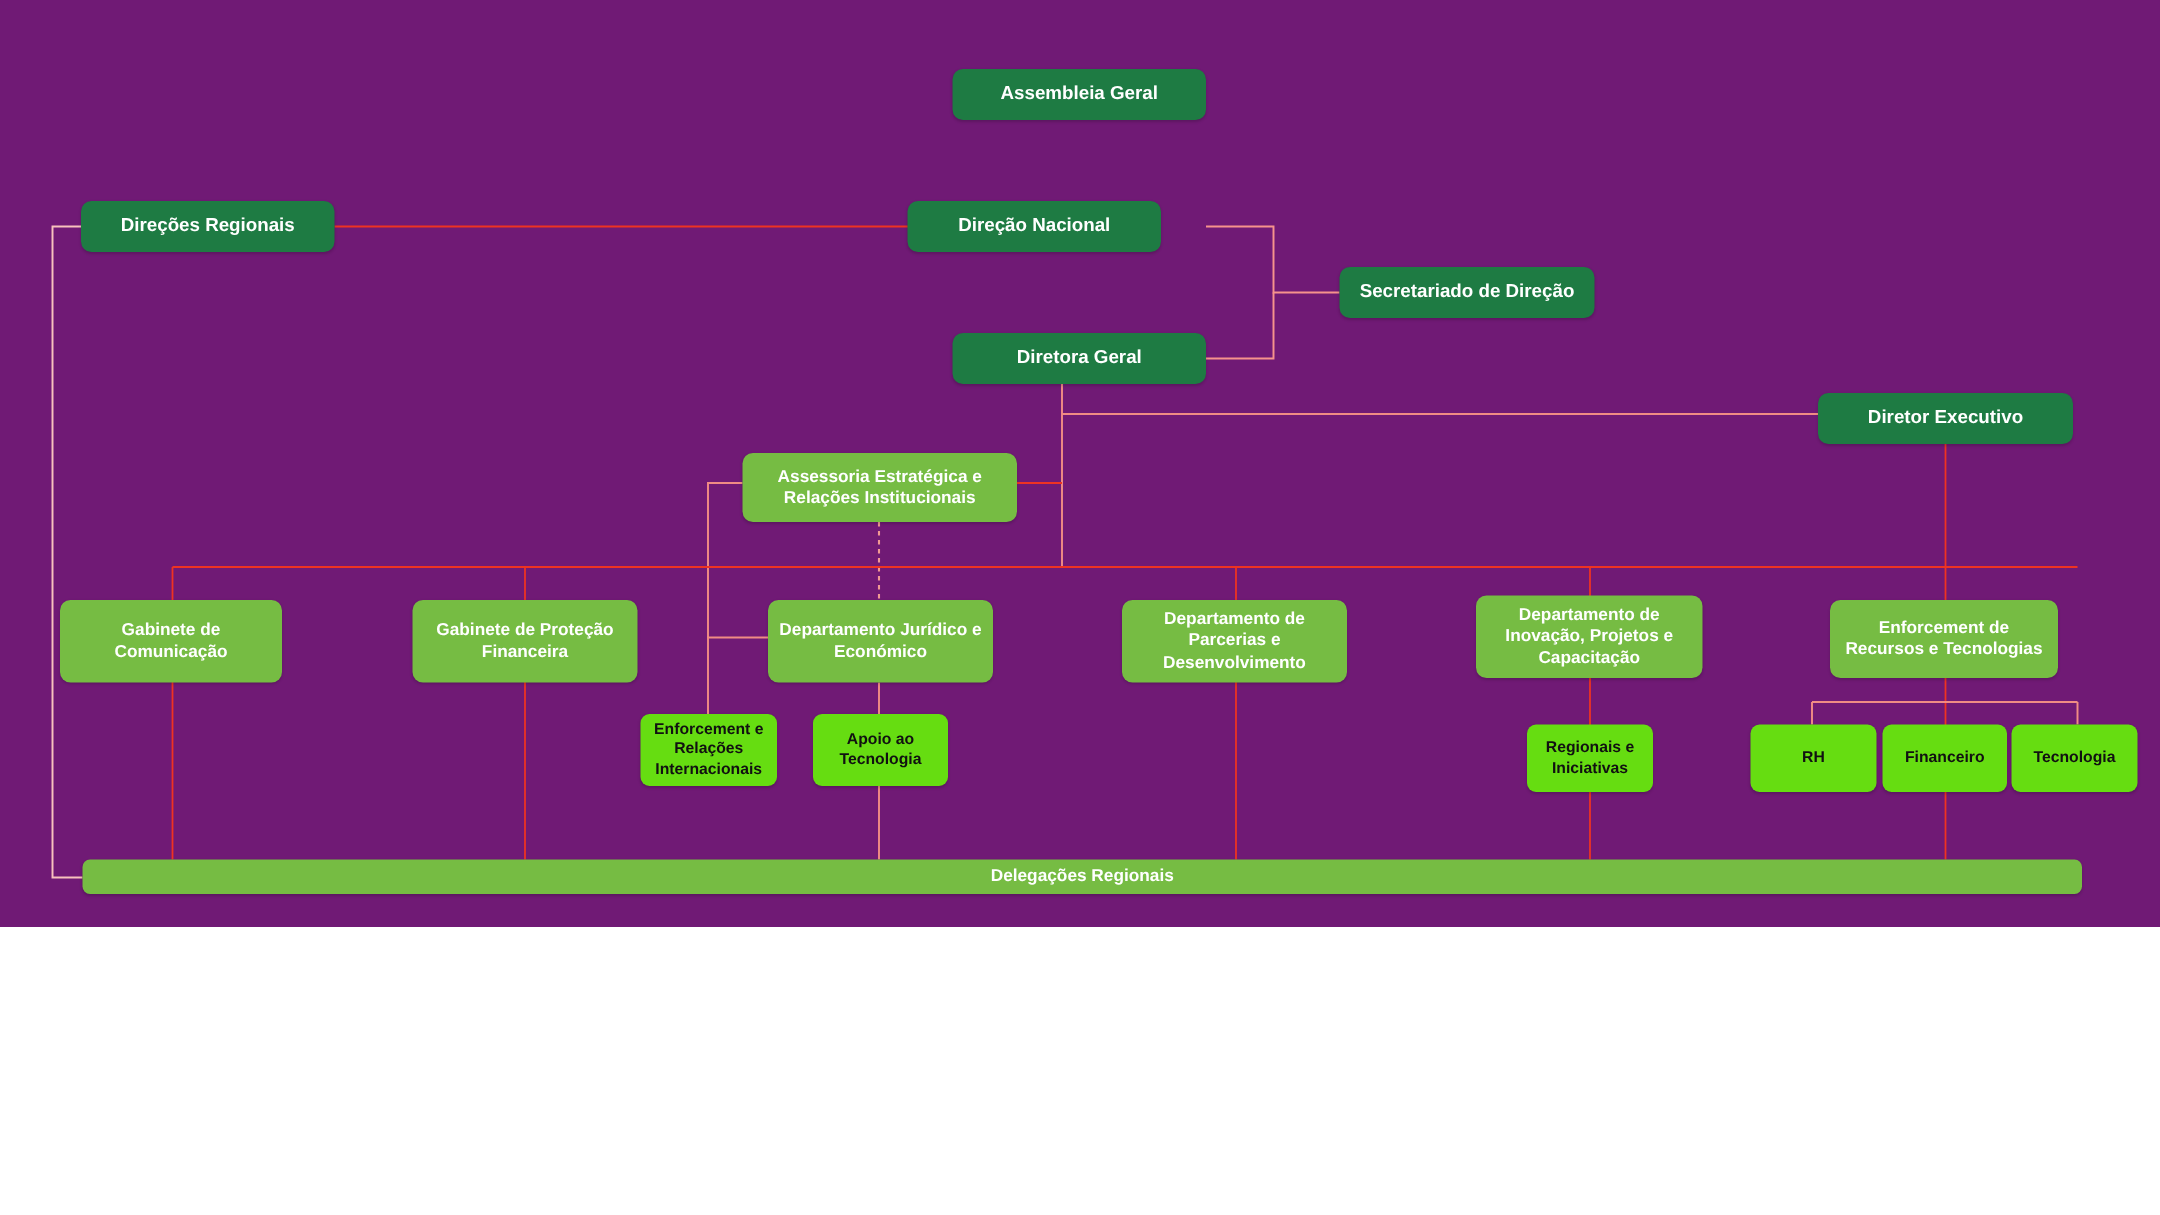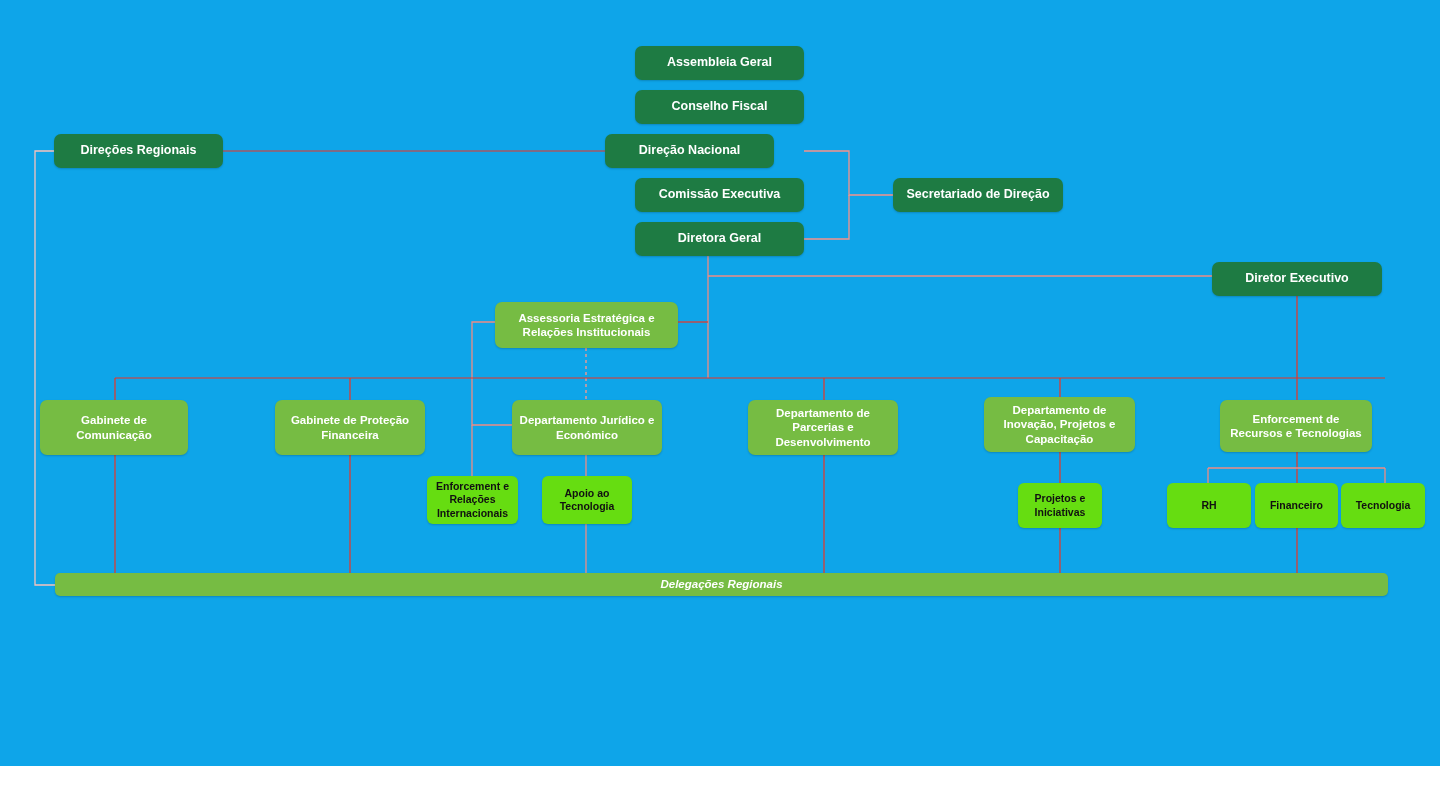--- a/index.html
+++ b/index.html
@@ -7,22 +7,22 @@
     margin: 0;
     padding: 0;
     background: #ffffff;
   }
   body {
     font-family: "Liberation Sans", sans-serif;
   }
   #canvas {
     position: relative;
     width: 1440px;
-    height: 766px;
-    background: #0ea5e9;
+    height: 618px;
+    background: #701a75;
     overflow: hidden;
   }
   #wires {
     position: absolute;
     left: 0;
     top: 0;
     width: 1440px;
     height: 810px;
   }
   .node {
@@ -59,21 +59,20 @@
     border-radius: 6px;
     box-shadow: 0 1px 2px rgba(0,0,0,0.18);
   }
   .node.bar {
     background: #76bc43;
     color: #ffffff;
     font-size: 11.5px;
     font-weight: bold;
     border-radius: 5px;
     box-shadow: 0 1px 2px rgba(0,0,0,0.18);
-    font-style: italic;
   }
   .node span {
     display: block;
     width: 100%;
   }
 </style>
 </head>
 <body>
 
 <div id="canvas">
@@ -95,28 +94,22 @@
       <path d="M 472 425 L 472 476" fill="none" stroke="#f08c84" stroke-width="1.3" stroke-linecap="butt" stroke-linejoin="miter"></path>
       <path d="M 586 455 L 586 573" fill="none" stroke="#f08c84" stroke-width="1.3" stroke-linecap="butt" stroke-linejoin="miter"></path>
       <path d="M 1208 468 L 1385 468" fill="none" stroke="#f08c84" stroke-width="1.3" stroke-linecap="butt" stroke-linejoin="miter"></path>
       <path d="M 1208 468 L 1208 483" fill="none" stroke="#f08c84" stroke-width="1.3" stroke-linecap="butt" stroke-linejoin="miter"></path>
       <path d="M 1385 468 L 1385 483" fill="none" stroke="#f08c84" stroke-width="1.3" stroke-linecap="butt" stroke-linejoin="miter"></path>
       <path d="M 54 151 L 35 151 L 35 585 L 55 585" fill="none" stroke="#f8c2bd" stroke-width="1.3" stroke-linecap="butt" stroke-linejoin="miter"></path>
     </svg>
 <div class="node dark" style="left: 635px; top: 46px; width: 169px; height: 34px;">
       <span>Assembleia Geral</span>
     </div>
-    <div class="node dark" style="left: 635px; top: 90px; width: 169px; height: 34px;">
-      <span>Conselho Fiscal</span>
-    </div>
     <div class="node dark" style="left: 605px; top: 134px; width: 169px; height: 34px;">
       <span>Direção Nacional</span>
-    </div>
-    <div class="node dark" style="left: 635px; top: 178px; width: 169px; height: 34px;">
-      <span>Comissão Executiva</span>
     </div>
     <div class="node dark" style="left: 635px; top: 222px; width: 169px; height: 34px;">
       <span>Diretora Geral</span>
     </div>
     <div class="node dark" style="left: 54px; top: 134px; width: 169px; height: 34px;">
       <span>Direções Regionais</span>
     </div>
     <div class="node dark" style="left: 1212px; top: 262px; width: 170px; height: 34px;">
       <span>Diretor Executivo</span>
     </div>
@@ -144,21 +137,21 @@
     <div class="node mid" style="left: 1220px; top: 400px; width: 152px; height: 52px;">
       <span>Enforcement de Recursos e Tecnologias</span>
     </div>
     <div class="node bright" style="left: 427px; top: 476px; width: 91px; height: 48px;">
       <span>Enforcement e Relações Internacionais</span>
     </div>
     <div class="node bright" style="left: 542px; top: 476px; width: 90px; height: 48px;">
       <span>Apoio ao Tecnologia</span>
     </div>
     <div class="node bright" style="left: 1018px; top: 483px; width: 84px; height: 45px;">
-      <span>Projetos e Iniciativas</span>
+      <span>Regionais e Iniciativas</span>
     </div>
     <div class="node bright" style="left: 1167px; top: 483px; width: 84px; height: 45px;">
       <span>RH</span>
     </div>
     <div class="node bright" style="left: 1255px; top: 483px; width: 83px; height: 45px;">
       <span>Financeiro</span>
     </div>
     <div class="node bright" style="left: 1341px; top: 483px; width: 84px; height: 45px; justify-content: center;">
       <span>Tecnologia</span>
     </div>

